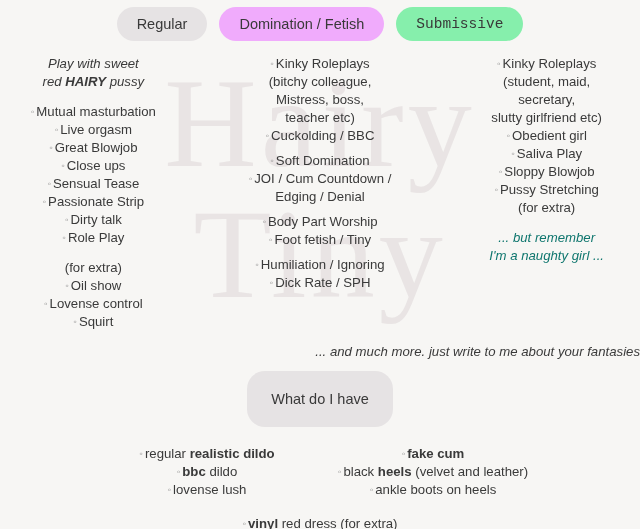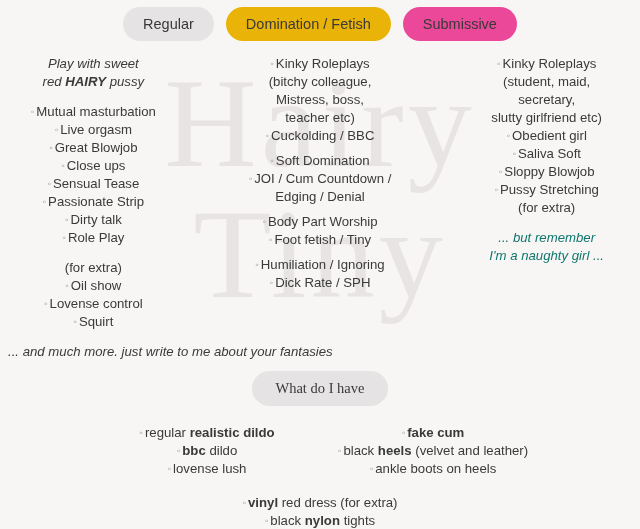--- a/index.html
+++ b/index.html
@@ -42,22 +42,22 @@
   }
   .pill {
     border-radius: 18px;
     padding: 9px 20px;
     font-size: 14.5px;
     text-align: center;
     color: #393939;
     white-space: nowrap;
   }
   .pill-regular { background: #e6e3e4; }
-  .pill-domination { background: #eab308; }
-  .pill-submissive { background: #ec4899; }
+  .pill-domination { background: #f0abfc; }
+  .pill-submissive { background: #86efac; font-family: Liberation Mono, monospace; }
 
   .columns {
     display: flex;
     justify-content: center;
     margin-top: 14px;
     gap: 40px;
   }
   .col {
     width: 186px;
     padding: 0 6px;
@@ -77,39 +77,38 @@
     vertical-align: 1px;
     margin-right: 2px;
   }
   .italic { font-style: italic; }
   .bold { font-weight: bold; }
   .muted {
     color: #0f766e;
     font-style: italic;
   }
   .tagline {
-    text-align: left;
+    text-align: right;
     font-style: italic;
     font-size: 13.2px;
     color: #3a3a3a;
     margin-top: 13px;
     margin-left: 8px;
   }
   .whatihave-wrap {
     display: flex;
     justify-content: center;
     margin-top: 12px;
   }
   .pill-have {
     background: #e6e3e4;
     border-radius: 18px;
-    padding: 9px 24px;
+    padding: 20px 24px;
     font-size: 14.5px;
     color: #393939;
-    font-family: Liberation Serif, serif;
   }
   .have-top {
     display: flex;
     justify-content: center;
     margin-top: 18px;
     gap: 26px;
   }
   .have-col {
     font-size: 13.2px;
     line-height: 18px;
@@ -174,21 +173,21 @@
         <div class="gap-sm"></div>
         <div class="line"><span class="bullet">◦</span><span>Humiliation / Ignoring</span></div>
         <div class="line"><span class="bullet">◦</span><span>Dick Rate / SPH</span></div>
       </div>
     <div class="col" id="col-submissive">
         <div class="line"><span class="bullet">◦</span><span>Kinky Roleplays</span></div>
         <div class="line"><span>(student, maid,</span></div>
         <div class="line"><span>secretary,</span></div>
         <div class="line"><span>slutty girlfriend etc)</span></div>
         <div class="line"><span class="bullet">◦</span><span>Obedient girl</span></div>
-        <div class="line"><span class="bullet">◦</span><span>Saliva Soft</span></div>
+        <div class="line"><span class="bullet">◦</span><span>Saliva Play</span></div>
         <div class="line"><span class="bullet">◦</span><span>Sloppy Blowjob</span></div>
         <div class="line"><span class="bullet">◦</span><span>Pussy Stretching</span></div>
         <div class="line"><span>(for extra)</span></div>
         <div class="gap"></div>
         <div class="line"><span class="muted">... but remember</span></div>
         <div class="line"><span class="muted">I'm a naughty girl ...</span></div>
       </div>
   </div>
 
   <div class="tagline">... and much more. just write to me about your fantasies</div>

